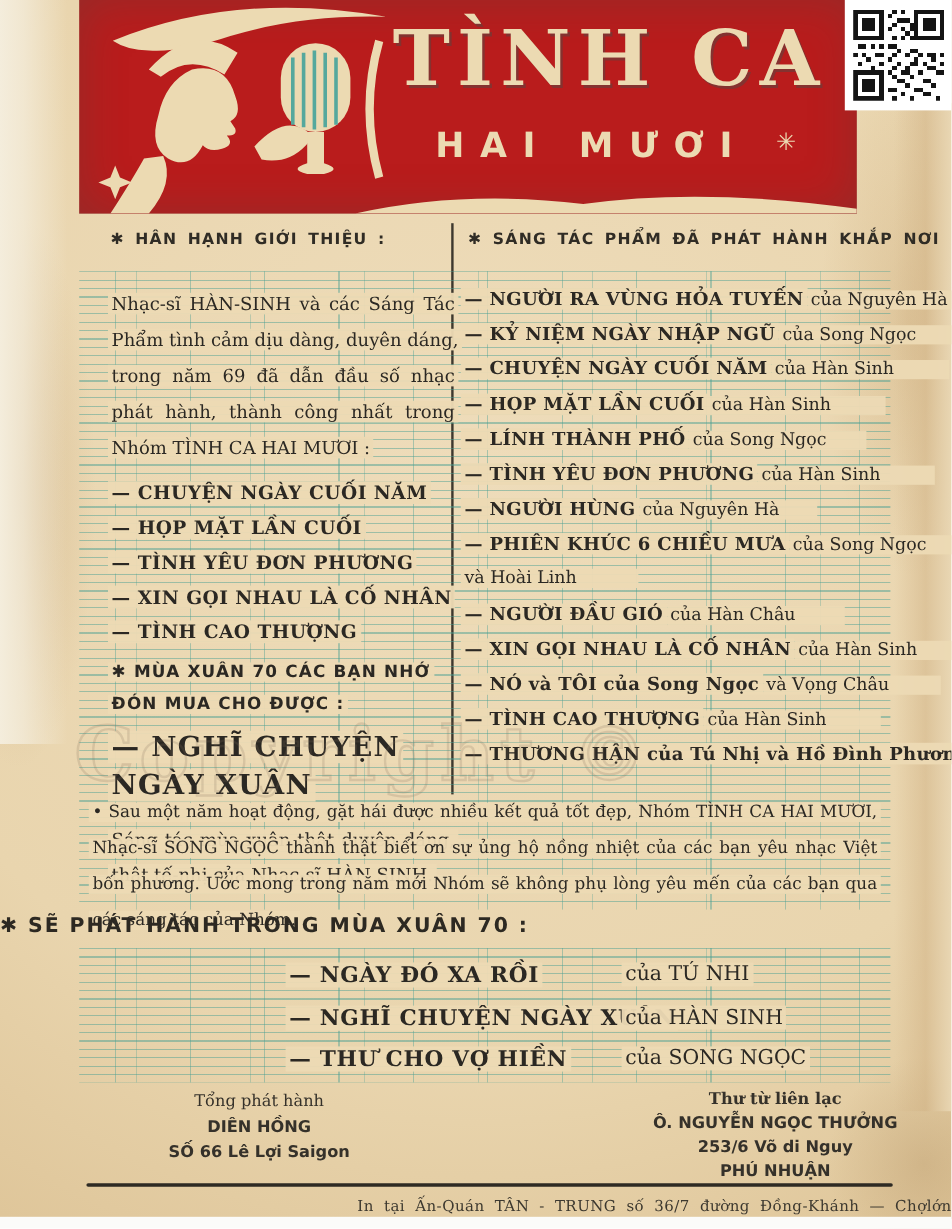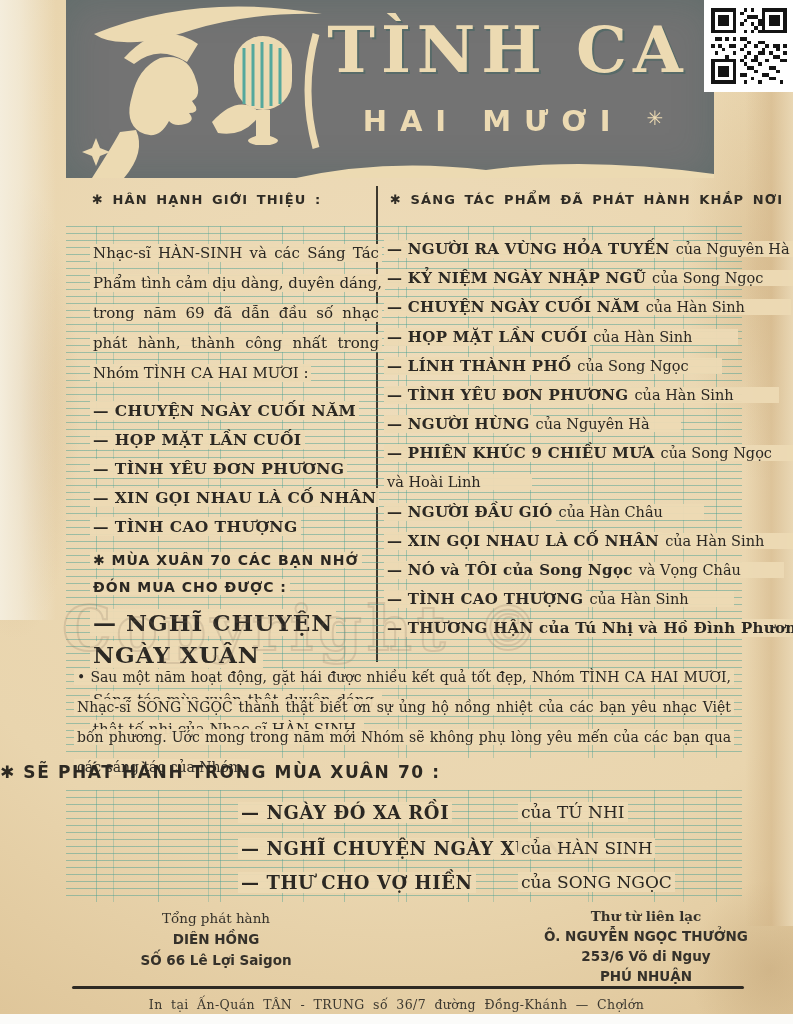--- a/index.html
+++ b/index.html
@@ -14,21 +14,21 @@
               background:linear-gradient(270deg, rgba(233,215,180,0.95) 0%, rgba(210,180,135,0.55) 45%, rgba(210,180,135,0) 100%);}
   .stain-a{position:absolute;left:-50px;top:180px;width:130px;height:460px;
            background:radial-gradient(closest-side, rgba(186,150,100,0.38), rgba(186,150,100,0));}
   .stain-b{position:absolute;right:-40px;top:60px;width:150px;height:420px;
            background:radial-gradient(closest-side, rgba(196,160,108,0.35), rgba(196,160,108,0));}
   .stain-c{position:absolute;left:690px;top:880px;width:160px;height:180px;
            background:radial-gradient(closest-side, rgba(170,135,88,0.30), rgba(170,135,88,0));}
   .bottom-strip{position:absolute;left:0;top:1014px;width:793px;height:10px;background:#fbfbf9;}
 
   
-  .band{position:absolute;left:66px;top:0;width:648px;height:178px;background:#737373;
+  .band{position:absolute;left:66px;top:0;width:648px;height:178px;background:#b91c1c;
         box-shadow:inset 0 0 40px rgba(38,92,85,0.25);}
   .band .illus{position:absolute;left:0;top:0;}
   .band .t1{position:absolute;left:242px;top:12px;width:400px;text-align:center;
             font:700 64px "DejaVu Serif", serif;letter-spacing:6px;color:#ecdab2;
             text-shadow:2px 2px 0 rgba(38,92,85,0.35);}
   .band .t2{position:absolute;left:262px;top:104px;width:370px;text-align:center;
             font:700 29px "DejaVu Sans", sans-serif;letter-spacing:13px;color:#ecdab2;}
   .band .spark{font-size:20px;letter-spacing:0;vertical-align:6px;}
   .hill{position:absolute;left:230px;bottom:0;}
 
@@ -80,21 +80,21 @@
   .urow .ua{position:absolute;left:452px;font:500 17px "DejaVu Serif", serif;white-space:nowrap;}
   .urow1{top:12px;} .urow2{top:48px;} .urow3{top:82px;text-decoration:underline;}
 
   .dist{position:absolute;left:96px;top:908px;width:240px;text-align:center;
         font:700 13.5px "DejaVu Sans", sans-serif;line-height:21px;color:#35312a;}
   .dist .ln1{font-weight:500;font-family:"DejaVu Serif", serif;}
   .contact{position:absolute;left:518px;top:906px;width:256px;text-align:center;
         font:700 13.5px "DejaVu Sans", sans-serif;line-height:20px;color:#35312a;}
   .contact .ln1{font-weight:700;font-family:"DejaVu Serif", serif;}
   .hrule{position:absolute;left:72px;top:986px;width:672px;height:3px;background:#2e2a23;border-radius:2px;}
-  .printline{position:absolute;left:0;top:997px;width:793px;text-align:center;
+  .printline{position:absolute;left:0;top:997px;width:793px;text-align:right;
              font:500 12.5px "DejaVu Serif", serif;color:#3c382f;letter-spacing:0.4px;word-spacing:4px;}
 
   .watermark{position:absolute;left:62px;top:592px;width:680px;text-align:left;
              font:700 62px "DejaVu Serif", serif;letter-spacing:5px;color:transparent;
              -webkit-text-stroke:2px rgba(128,112,88,0.20);pointer-events:none;}
 </style>
 </head>
 <body>
 
 <div class="page">
@@ -181,21 +181,21 @@
         </div>
       <div class="rrow">
           <span class="rtitle hl">— TÌNH YÊU ĐƠN PHƯƠNG</span>
           <span class="rauthor hl">của Hàn Sinh</span>
         </div>
       <div class="rrow">
           <span class="rtitle hl">— NGƯỜI HÙNG</span>
           <span class="rauthor hl">của Nguyên Hà</span>
         </div>
       <div class="rrow">
-          <span class="rtitle hl">— PHIÊN KHÚC 9 CHIỀU MƯA</span>
+          <span class="rtitle hl">— PHIÊN KHÚC 6 CHIỀU MƯA</span>
           <span class="rauthor hl">của Song Ngọc</span>
         </div>
       <div class="rrow">
           <span class="rtitle hl"></span>
           <span class="rauthor hl">và Hoài Linh</span>
         </div>
       <div class="rrow">
           <span class="rtitle hl">— NGƯỜI ĐẦU GIÓ</span>
           <span class="rauthor hl">của Hàn Châu</span>
         </div>

